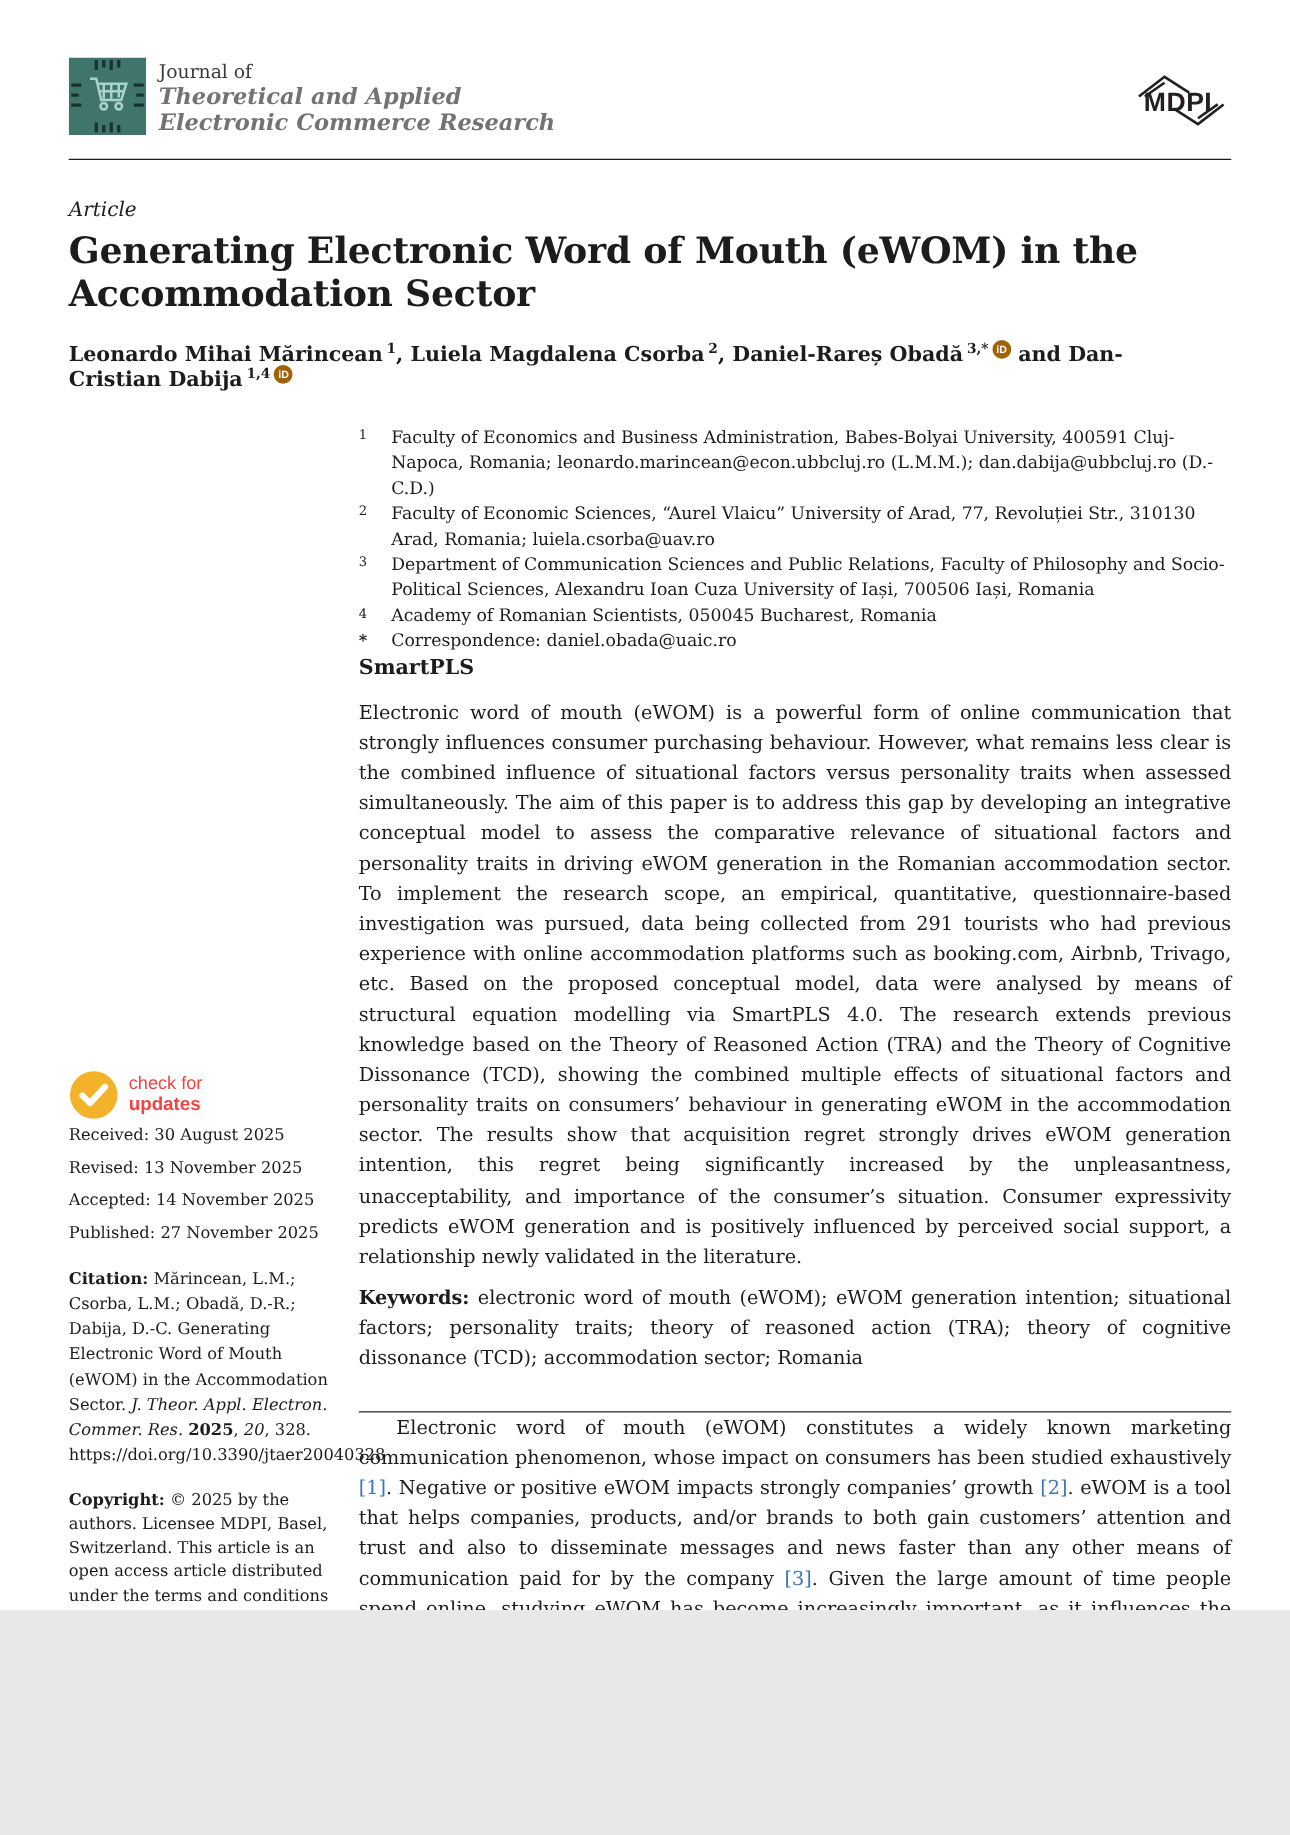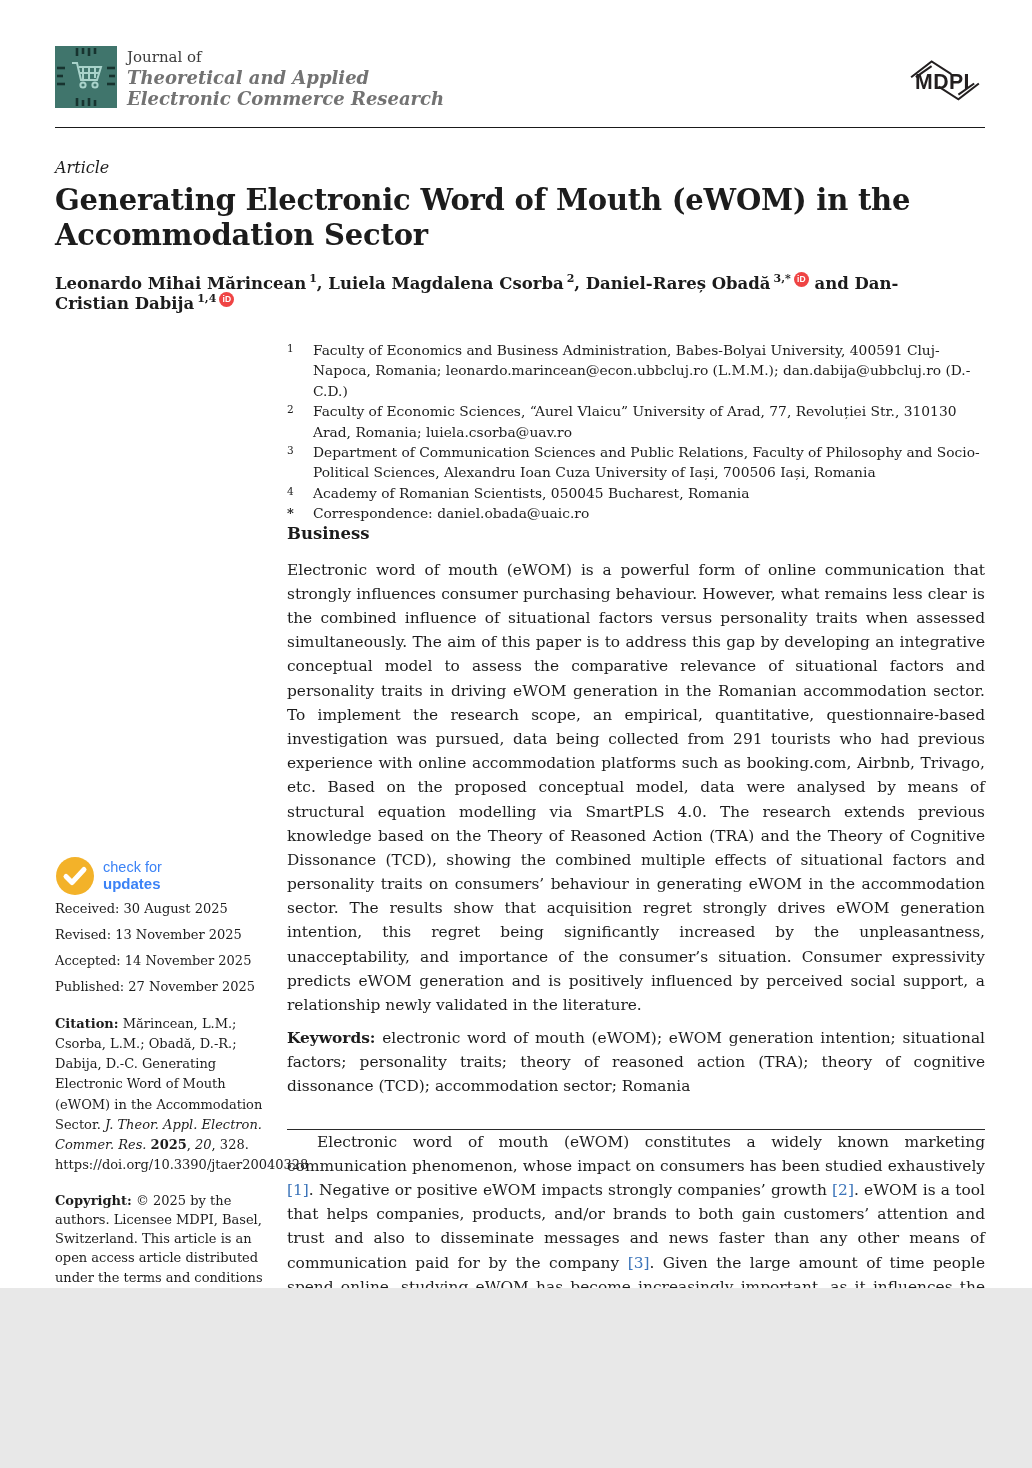--- a/index.html
+++ b/index.html
@@ -18,21 +18,21 @@
   .header-rule{position:absolute;top:127px;left:55px;right:47px;height:0;
                border-top:1.6px solid #1a1a1a;}
 
   
   .title-block{position:absolute;top:158px;left:55px;width:900px;}
   .article-type{font-style:italic;font-size:16px;margin:0 0 6px 0;}
   .paper-title{font-size:29px;font-weight:bold;line-height:1.22;margin:0;max-width:870px;
                letter-spacing:-0.2px;}
   .authors{font-size:16.5px;font-weight:bold;margin:18px 0 0 0;}
   .authors sup{font-size:11px;margin-left:3px;font-weight:bold;}
-  .orcid{display:inline-block;width:15px;height:15px;border-radius:50%;background:#ef4444;
+  .orcid{display:inline-block;width:15px;height:15px;border-radius:50%;background:#a16207;
          color:#fff;font-family:"Liberation Sans",sans-serif;font-size:8.5px;font-weight:bold;
          text-align:center;line-height:15px;vertical-align:super;margin-left:3px;font-style:normal;}
 
   
   .main-col{position:absolute;top:340px;left:287px;width:698px;}
   .affils{min-height:180px;font-size:13.8px;line-height:1.48;}
   .affil-row{display:flex;}
   .affil-num{flex:0 0 26px;font-size:10.5px;padding-top:1px;font-weight:normal;}
   .affil-num.star{font-weight:bold;font-size:13px;}
   .affil-text{flex:1;}
@@ -42,21 +42,21 @@
   .keywords-wrap{min-height:103px;}
   .kw-label{font-weight:bold;}
   .section-rule{border:none;border-top:1.3px solid #2a2a2a;margin:0;}
   .intro-head{font-size:17.5px;font-weight:bold;margin:27px 0 13px 0;}
   .intro-para{font-size:15.4px;line-height:1.57;text-align:justify;margin:0;text-indent:30px;}
   .ref-link{color:#3c74b9;text-decoration:none;}
 
   
   .sidebar{position:absolute;top:856px;left:55px;width:213px;font-size:13px;}
   .check-badge{display:flex;align-items:center;gap:8px;cursor:pointer;}
-  .check-text{font-family:"Liberation Sans",sans-serif;font-size:14.5px;line-height:1.1;color:#3b82f6;}
+  .check-text{font-family:"Liberation Sans",sans-serif;font-size:14.5px;line-height:1.1;color:#ef4444;}
   .check-text b{font-size:15px;}
   .side-editor{margin-top:18px;line-height:1.5;}
   .side-dates{line-height:2.0;}
   .side-citation{margin-top:14px;line-height:1.55;}
   .side-copyright{margin-top:16px;line-height:1.47;}
   .side-citation .it,.side-copyright .it{font-style:italic;}
   .side-citation .bd{font-weight:bold;}
   .cit-label,.cop-label{font-weight:bold;}
 
   
@@ -150,21 +150,21 @@
         <span class="affil-num">4</span>
         <span class="affil-text">Academy of Romanian Scientists, 050045 Bucharest, Romania</span>
       </div>
       <div class="affil-row">
         <span class="affil-num star">*</span>
         <span class="affil-text">Correspondence: daniel.obada@uaic.ro</span>
       </div>
     </div>
 
     <div class="abstract-wrap">
-      <p class="abstract-head">Business</p>
+      <p class="abstract-head">SmartPLS</p>
       <p class="body-text">Electronic word of mouth (eWOM) is a powerful form of online communication that strongly influences consumer purchasing behaviour. However, what remains less clear is the combined influence of situational factors versus personality traits when assessed simultaneously. The aim of this paper is to address this gap by developing an integrative conceptual model to assess the comparative relevance of situational factors and personality traits in driving eWOM generation in the Romanian accommodation sector. To implement the research scope, an empirical, quantitative, questionnaire-based investigation was pursued, data being collected from 291 tourists who had previous experience with online accommodation platforms such as booking.com, Airbnb, Trivago, etc. Based on the proposed conceptual model, data were analysed by means of structural equation modelling via SmartPLS 4.0. The research extends previous knowledge based on the Theory of Reasoned Action (TRA) and the Theory of Cognitive Dissonance (TCD), showing the combined multiple effects of situational factors and personality traits on consumers’ behaviour in generating eWOM in the accommodation sector. The results show that acquisition regret strongly drives eWOM generation intention, this regret being significantly increased by the unpleasantness, unacceptability, and importance of the consumer’s situation. Consumer expressivity predicts eWOM generation and is positively influenced by perceived social support, a relationship newly validated in the literature.</p>
     </div>
 
     <div class="keywords-wrap">
       <p class="body-text"><span class="kw-label">Keywords:</span><span> electronic word of mouth (eWOM); eWOM generation intention; situational factors; personality traits; theory of reasoned action (TRA); theory of cognitive dissonance (TCD); accommodation sector; Romania</span></p>
     </div>
 
     <hr class="section-rule">
 
     <p class="intro-para"><span>Electronic word of mouth (eWOM) constitutes a widely known marketing communication phenomenon, whose impact on consumers has been studied exhaustively </span><a class="ref-link" href="#">[1]</a><span>. Negative or positive eWOM impacts strongly companies’ growth </span><a class="ref-link" href="#">[2]</a><span>. eWOM is a tool that helps companies, products, and/or brands to both gain customers’ attention and trust and also to disseminate messages and news faster than any other means of communication paid for by the company </span><a class="ref-link" href="#">[3]</a><span>. Given the large amount of time people spend online, studying eWOM has become increasingly important, as it influences the spontaneous consumption</span></p>

